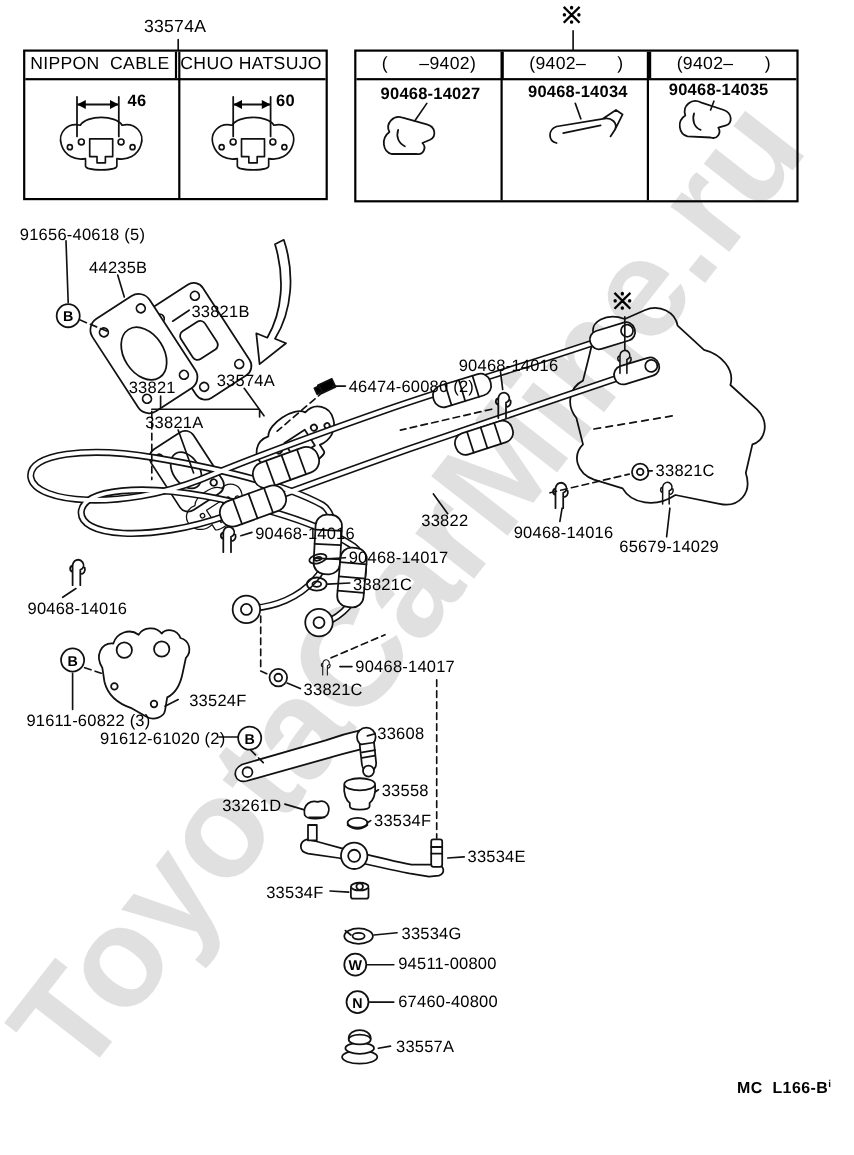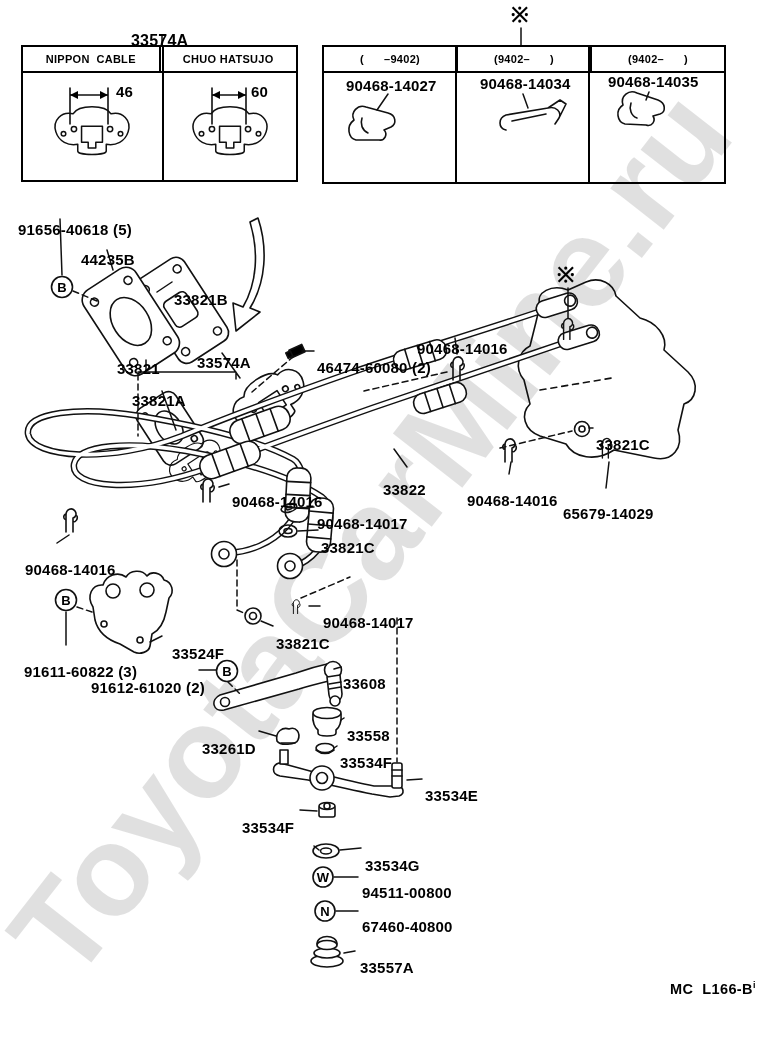--- a/index.html
+++ b/index.html
@@ -2,26 +2,26 @@
 <html><head>
 <meta charset="utf-8">
 <style>
   html,body{margin:0;padding:0;background:#fff;}
   .stage{position:relative;width:776px;height:1050px;background:#fff;overflow:hidden;
          font-family:"Liberation Sans",sans-serif;color:#000;}
   .wm{position:absolute;left:-180px;top:460px;width:1100px;text-align:center;
       font-size:128px;font-weight:bold;color:rgba(0,0,0,0.12);
       transform:rotate(-52deg);transform-origin:center;white-space:nowrap;pointer-events:none;}
   svg.art{position:absolute;left:0;top:0;}
-  .lbl{position:absolute;font-weight:bold;font-size:15px;letter-spacing:.2px;white-space:nowrap;line-height:1;margin-top:16px;}
+  .lbl{position:absolute;font-weight:normal;font-size:15px;letter-spacing:.2px;white-space:nowrap;line-height:1;}
   .marker{position:absolute;font-weight:bold;font-size:21px;line-height:1;}
   .tbl{position:absolute;border:2px solid #000;background:transparent;}
   .tbl .hd{position:absolute;top:0;left:0;right:0;height:24px;border-bottom:2px solid #000;display:flex;}
   .tbl .hd .hcell{flex:1;display:flex;align-items:center;justify-content:center;
-      font-weight:bold;font-size:11px;letter-spacing:.3px;border-right:2px solid #000;white-space:pre;}
+      font-weight:normal;font-size:16px;letter-spacing:.3px;border-right:2px solid #000;white-space:pre;}
   .tbl .hd .hcell:last-child{border-right:none;text-align:right;}
   .vline{position:absolute;top:0;bottom:0;width:2px;background:#000;}
   .pn{position:absolute;font-weight:bold;font-size:15px;letter-spacing:.2px;white-space:nowrap;}
   .footer{position:absolute;left:670px;top:980px;font-weight:bold;font-size:14.5px;letter-spacing:.4px;}
   .footer sup{font-size:9px;}
 </style>
 </head>
 <body>
 
 <div class="stage">

